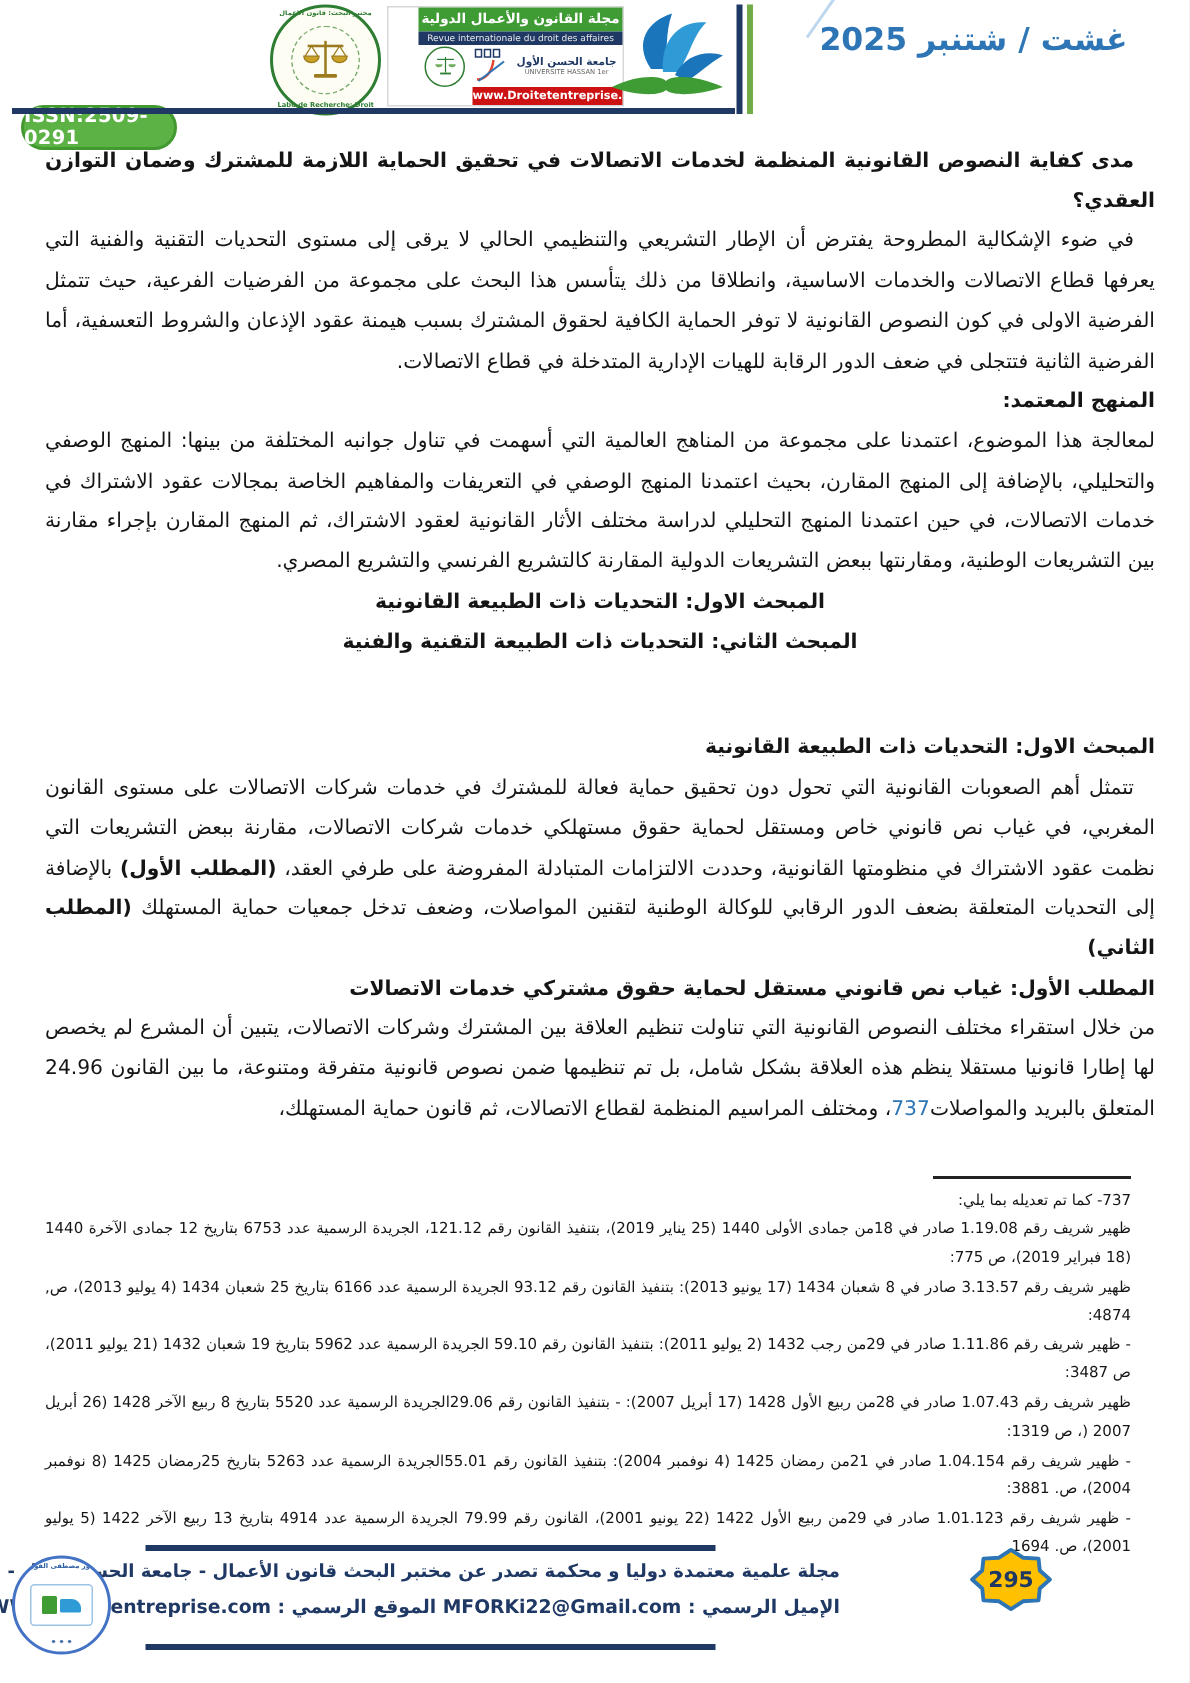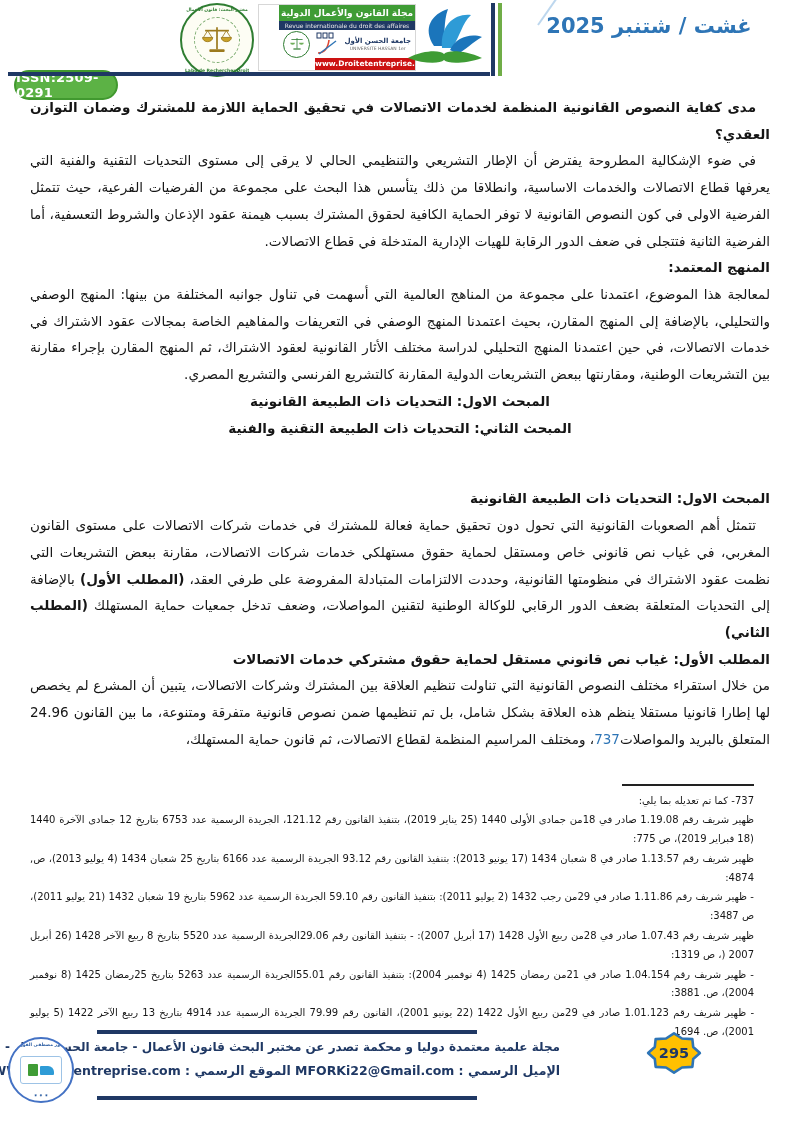--- a/index.html
+++ b/index.html
@@ -177,21 +177,21 @@
 
     <p class="b">المطلب الأول: غياب نص قانوني مستقل لحماية حقوق مشتركي خدمات الاتصالات</p>
 
     <p><span>من خلال استقراء مختلف النصوص القانونية التي تناولت تنظيم العلاقة بين المشترك وشركات الاتصالات، يتبين أن المشرع لم يخصص لها إطارا قانونيا مستقلا ينظم هذه العلاقة بشكل شامل، بل تم تنظيمها ضمن نصوص قانونية متفرقة ومتنوعة، ما بين القانون 24.96 المتعلق بالبريد والمواصلات</span><span class="fn-ref">737</span><span>، ومختلف المراسيم المنظمة لقطاع الاتصالات، ثم قانون حماية المستهلك،</span></p>
   </div>
 
   <div class="footnotes">
     <div class="fn-sep"></div>
     <p>737- كما تم تعديله بما يلي:</p>
     <p>ظهير شريف رقم 1.19.08 صادر في  18من جمادى الأولى 1440 (25 يناير 2019)، بتنفيذ القانون رقم 121.12، الجريدة الرسمية عدد 6753 بتاريخ 12 جمادى الآخرة 1440 (18 فبراير 2019)، ص 775:</p>
-    <p>ظهير شريف رقم 1.13.57 صادر في 8 شعبان 1434 (17 يونيو 2013): بتنفيذ القانون رقم 93.12 الجريدة الرسمية عدد 6166 بتاريخ 25 شعبان 1434 (4 يوليو 2013)، ص, 4874:</p>
+    <p>ظهير شريف رقم 3.13.57 صادر في 8 شعبان 1434 (17 يونيو 2013): بتنفيذ القانون رقم 93.12 الجريدة الرسمية عدد 6166 بتاريخ 25 شعبان 1434 (4 يوليو 2013)، ص, 4874:</p>
     <p>- ظهير شريف رقم 1.11.86 صادر في 29من رجب 1432 (2 يوليو 2011): بتنفيذ القانون رقم 59.10 الجريدة الرسمية عدد 5962 بتاريخ 19 شعبان 1432 (21 يوليو 2011)، ص 3487:</p>
     <p>ظهير شريف رقم 1.07.43 صادر في  28من ربيع الأول 1428 (17 أبريل 2007): - بتنفيذ القانون رقم 29.06الجريدة الرسمية عدد 5520 بتاريخ 8 ربيع الآخر 1428 (26 أبريل 2007 (، ص 1319:</p>
     <p>- ظهير شريف رقم 1.04.154 صادر في  21من رمضان 1425 (4 نوفمبر 2004): بتنفيذ القانون رقم 55.01الجريدة الرسمية عدد 5263 بتاريخ  25رمضان 1425 (8 نوفمبر 2004)، ص. 3881:</p>
     <p>- ظهير شريف رقم 1.01.123 صادر في  29من ربيع الأول 1422 (22 يونيو 2001)، القانون رقم 79.99 الجريدة الرسمية عدد 4914 بتاريخ 13 ربيع الآخر 1422 (5 يوليو 2001)، ص. 1694.</p>
   </div>
 
   <svg class="page-badge" viewBox="0 0 54 42">
     <polygon points="52,21 45.5,15.2 44.7,7.6 34.7,7 27,2 19.3,7 9.3,7.6 8.5,15.2 2,21 8.5,26.8 9.3,34.4 19.3,35 27,40 34.7,35 44.7,34.4 45.5,26.8" fill="#FFC000" stroke="#2E75B6" stroke-width="2.5" stroke-linejoin="round"></polygon>
     <text x="27" y="26" text-anchor="middle" font-size="14" fill="#1F3864">295</text>
   </svg>

